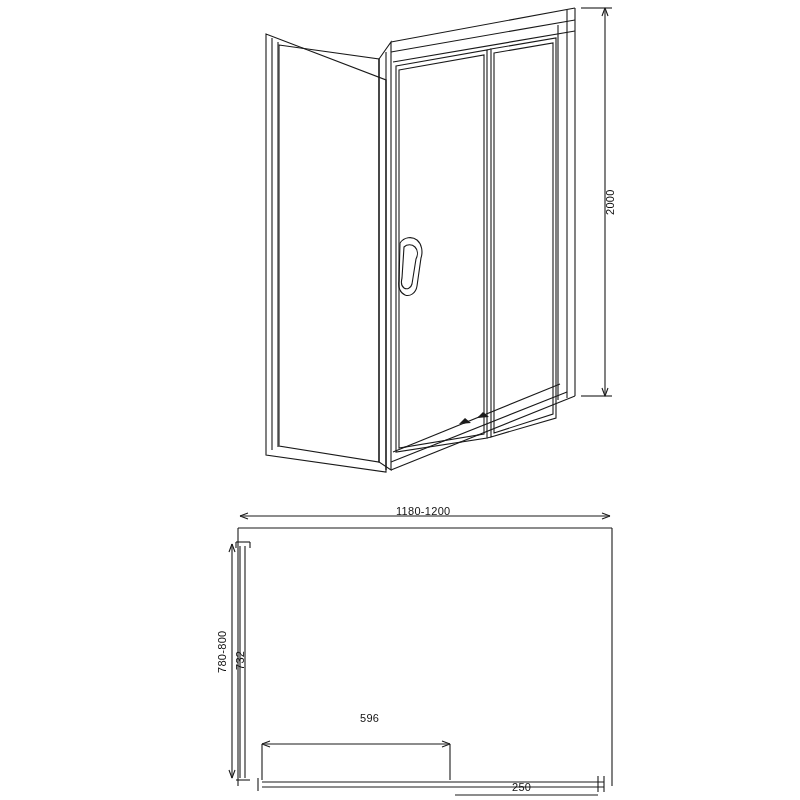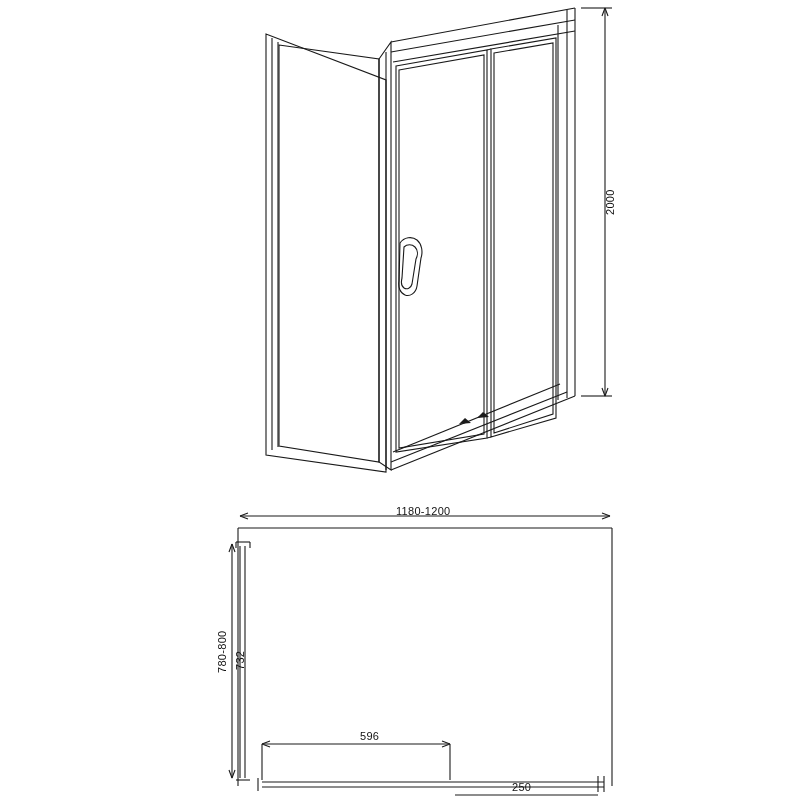--- a/index.html
+++ b/index.html
@@ -132,17 +132,17 @@
   </svg>
 
   <div class="dim-label vertical" style="left: 604px; top: 215px;">2000</div>
 
   <div class="dim-label" style="left: 396px; top: 505px;">1180-1200</div>
 
   <div class="dim-label vertical" style="left: 216px; top: 673px;">780-800</div>
 
   <div class="dim-label vertical" style="left: 234px; top: 670px;">732</div>
 
-  <div class="dim-label" style="left: 335px; top: 730px; padding-left: 25px;">596</div>
+  <div class="dim-label" style="left: 335px; top: 712px; padding-left: 25px;">596</div>
 
   <div class="dim-label" style="left: 512px; top: 781px;">250</div>
 
 </div>
 
 </body></html>

